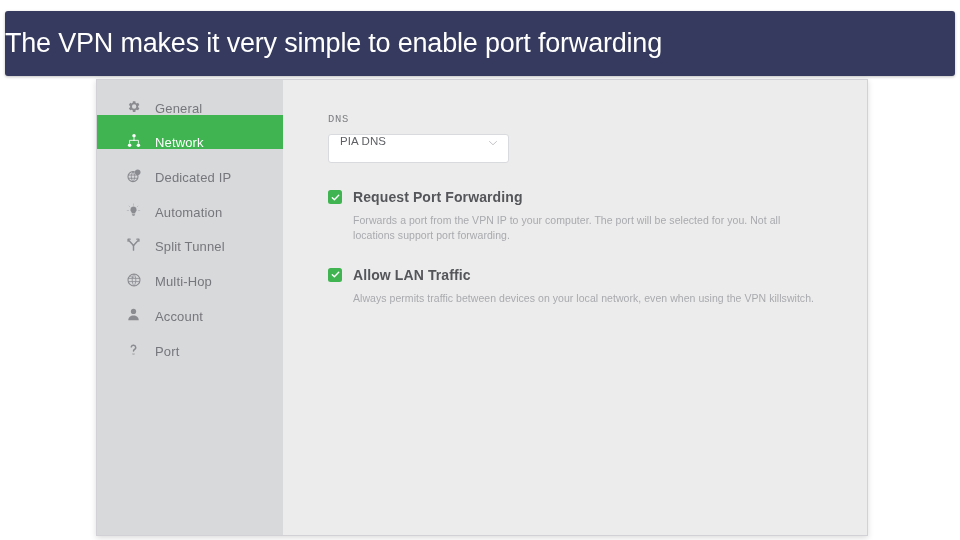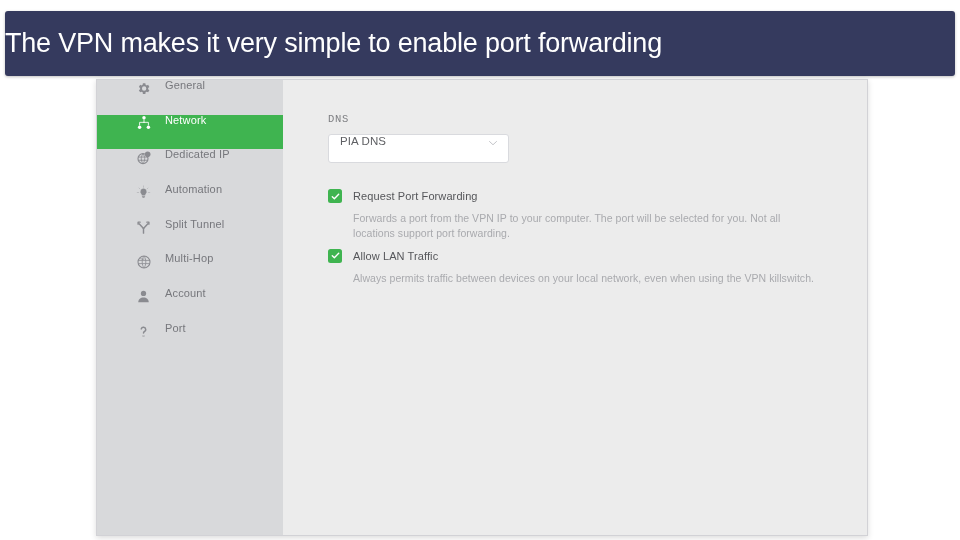--- a/index.html
+++ b/index.html
@@ -57,25 +57,25 @@
   .sidebar {
     width: 186px;
     background: #d8d9db;
     flex: 0 0 186px;
     padding-top: 0px;
     position: relative;
   }
   .nav-item {
     height: 34.7px;
     display: flex;
-    align-items: flex-start;
-    padding-left: 38px;
+    align-items: flex-end;
+    padding-left: 28px;
     box-sizing: border-box;
     color: #76777c;
-    font-size: 11px;
+    font-size: 13px;
     letter-spacing: 0.15px;
     cursor: pointer;
     user-select: none;
   }
   .nav-item.active {
     background: #3fb450;
     color: #ffffff;
   }
   .nav-icon {
     width: 17px;
@@ -121,43 +121,44 @@
     color: #5f6064;
     letter-spacing: 0.1px;
   }
   .chevron {
     width: 12px;
     height: 12px;
     flex: 0 0 12px;
   }
 
   .option-group { margin-top: 26px; }
-  .option-group.second { margin-top: 8px; }
+  .option-group.second { margin-top: 24px; }
 
   .option-row {
     display: flex;
     align-items: center;
   }
   .checkbox {
     width: 14px;
     height: 14px;
     background: #3fb450;
     border-radius: 2.5px;
     flex: 0 0 14px;
     display: flex;
     align-items: center;
     justify-content: center;
     margin-right: 11px;
     cursor: pointer;
   }
   .checkbox svg { display: block; }
   .option-title {
-    font-size: 11px;
+    font-size: 14px;
     color: #55565a;
     letter-spacing: 0.1px;
+    font-weight: bold;
   }
   .option-desc {
     margin-top: 8px;
     margin-left: 25px;
     font-size: 10.5px;
     line-height: 1.42;
     color: #a9aaae;
     max-width: 465px;
     letter-spacing: 0.05px;
   }

